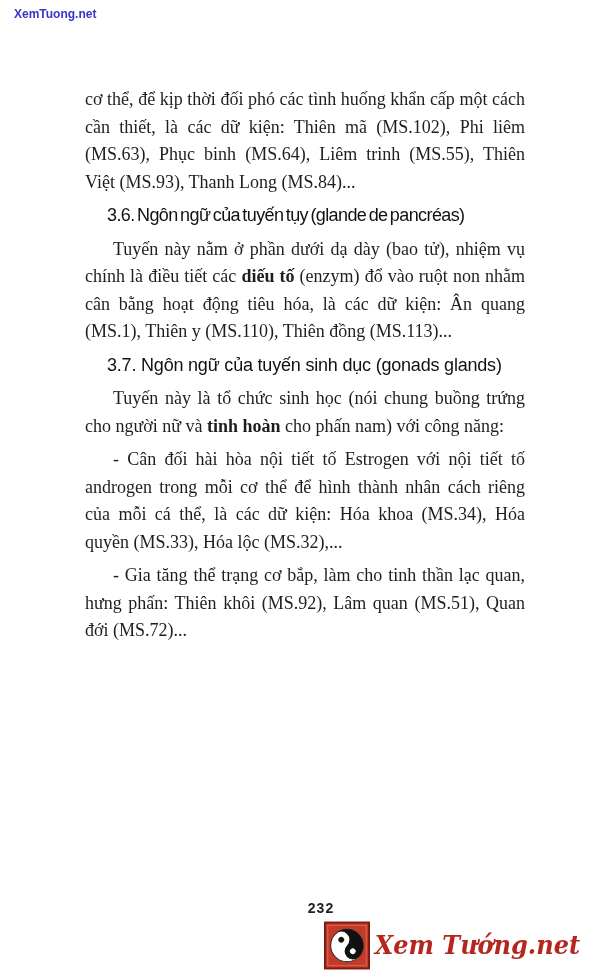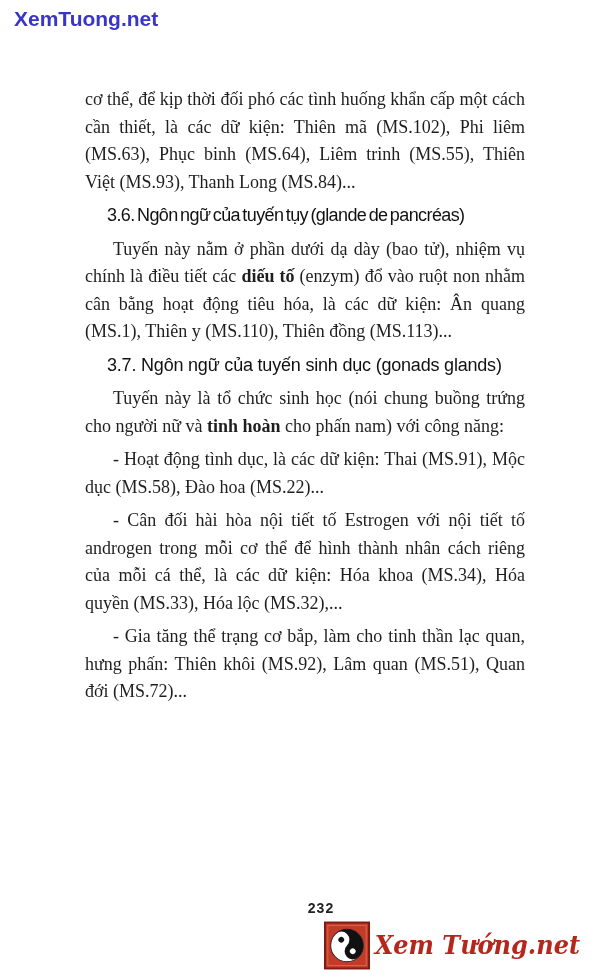--- a/index.html
+++ b/index.html
@@ -13,21 +13,21 @@
     position: relative;
     width: 600px; height: 975px;
     background: #ffffff;
   }
   
   .wm-top {
     position: absolute;
     left: 14px; top: 7px;
     font-family: "Liberation Sans", sans-serif;
     font-weight: bold;
-    font-size: 21px;
+    font-size: 12px;
     color: #3a35c9;
     cursor: pointer;
   }
   
   .content {
     position: absolute;
     left: 85px; top: 86px;
     width: 440px;
     color: #1e1e1e;
     font-size: 18px;
@@ -99,21 +99,20 @@
     <p class="no-indent">cơ thể, để kịp thời đối phó các tình huống khẩn cấp một cách cần thiết, là các dữ kiện: Thiên mã (MS.102), Phi liêm (MS.63), Phục binh (MS.64), Liêm trinh (MS.55), Thiên Việt (MS.93), Thanh Long (MS.84)...</p>
 
     <h2 class="one-line">3.6. Ngôn ngữ của tuyến tụy (glande de pancréas)</h2>
 
     <p><span>Tuyến này nằm ở phần dưới dạ dày (bao tử), nhiệm vụ chính là điều tiết các </span><span class="bold-inline">diếu tố</span><span> (enzym) đổ vào ruột non nhằm cân bằng hoạt động tiêu hóa, là các dữ kiện: Ân quang (MS.1), Thiên y (MS.110), Thiên đồng (MS.113)...</span></p>
 
     <h2>3.7. Ngôn ngữ của tuyến sinh dục (gonads glands)</h2>
 
     <p><span>Tuyến này là tổ chức sinh học (nói chung buồng trứng cho người nữ và </span><span class="bold-inline">tinh hoàn</span><span> cho phấn nam) với công năng:</span></p>
 
-    <p>- Hoạt động tình dục, là các dữ kiện: Thai (MS.91), Mộc dục (MS.58), Đào hoa (MS.22)...</p>
 
     <p>- Cân đối hài hòa nội tiết tố Estrogen với nội tiết tố androgen trong mỗi cơ thể để hình thành nhân cách riêng của mỗi cá thể, là các dữ kiện: Hóa khoa (MS.34), Hóa quyền (MS.33), Hóa lộc (MS.32),...</p>
 
     <p>- Gia tăng thể trạng cơ bắp, làm cho tinh thần lạc quan, hưng phấn: Thiên khôi (MS.92), Lâm quan (MS.51), Quan đới (MS.72)...</p>
 
 
   </div>
 
   <div class="page-num">232</div>
 

